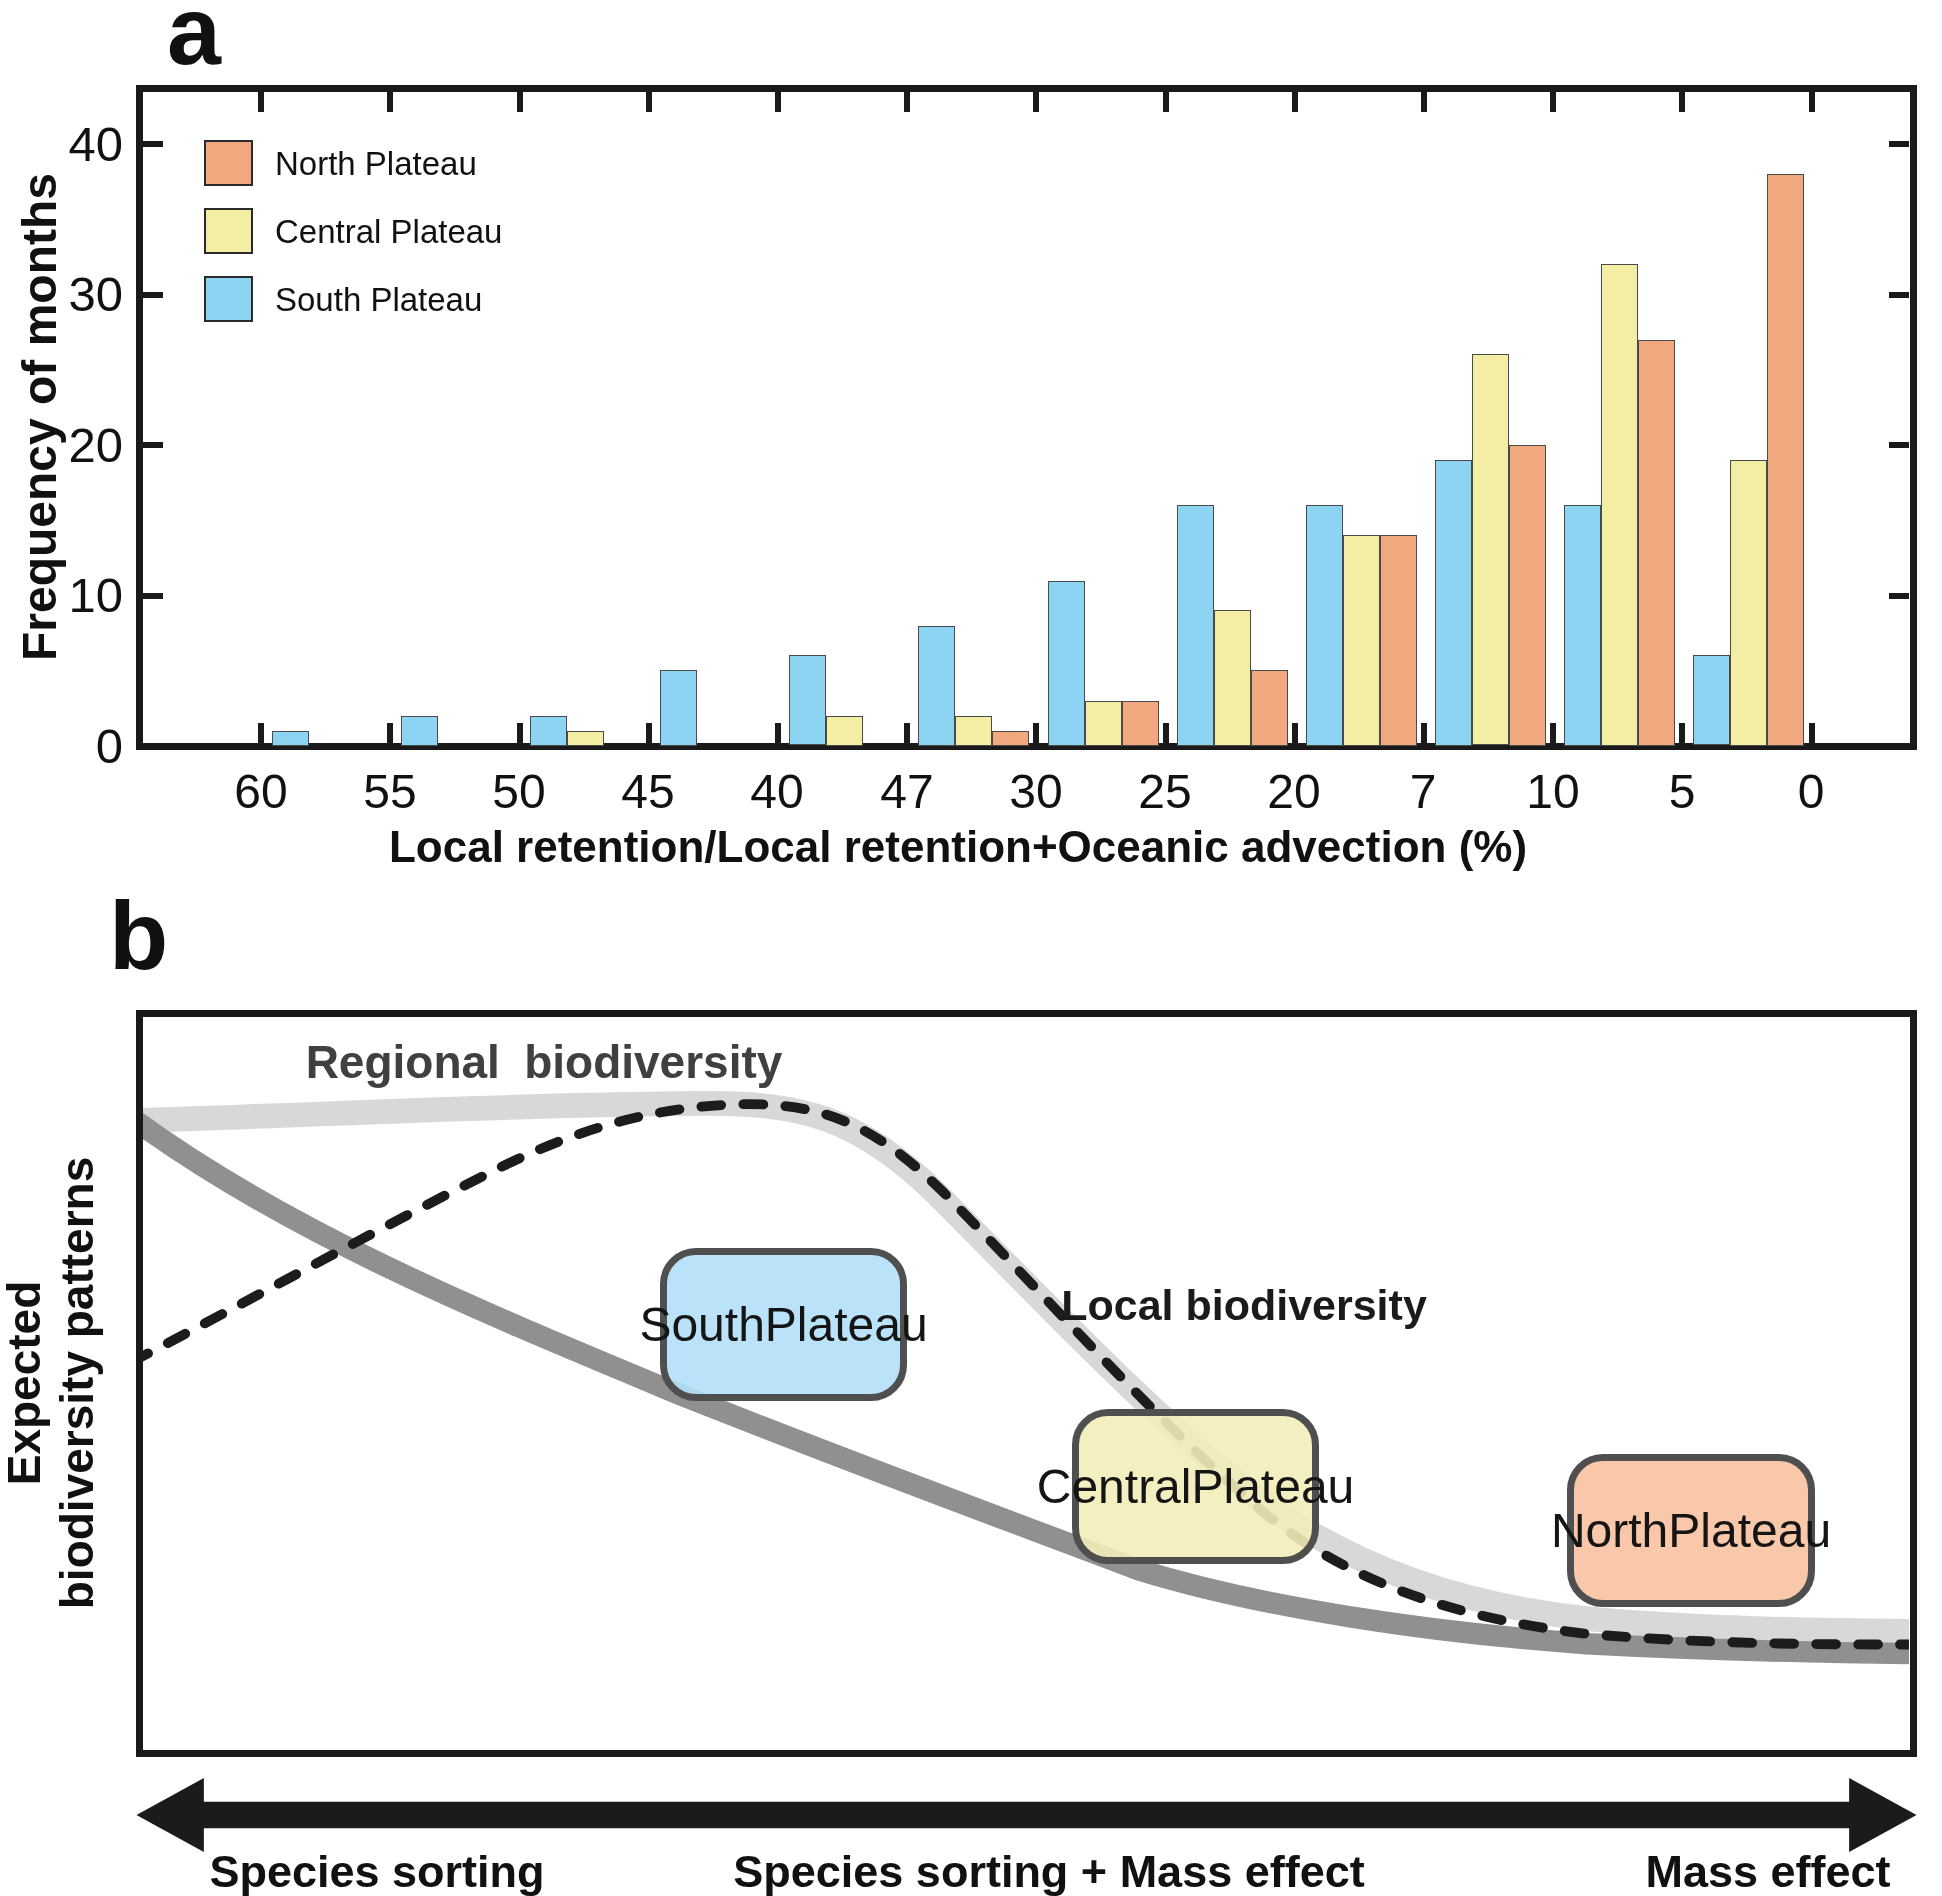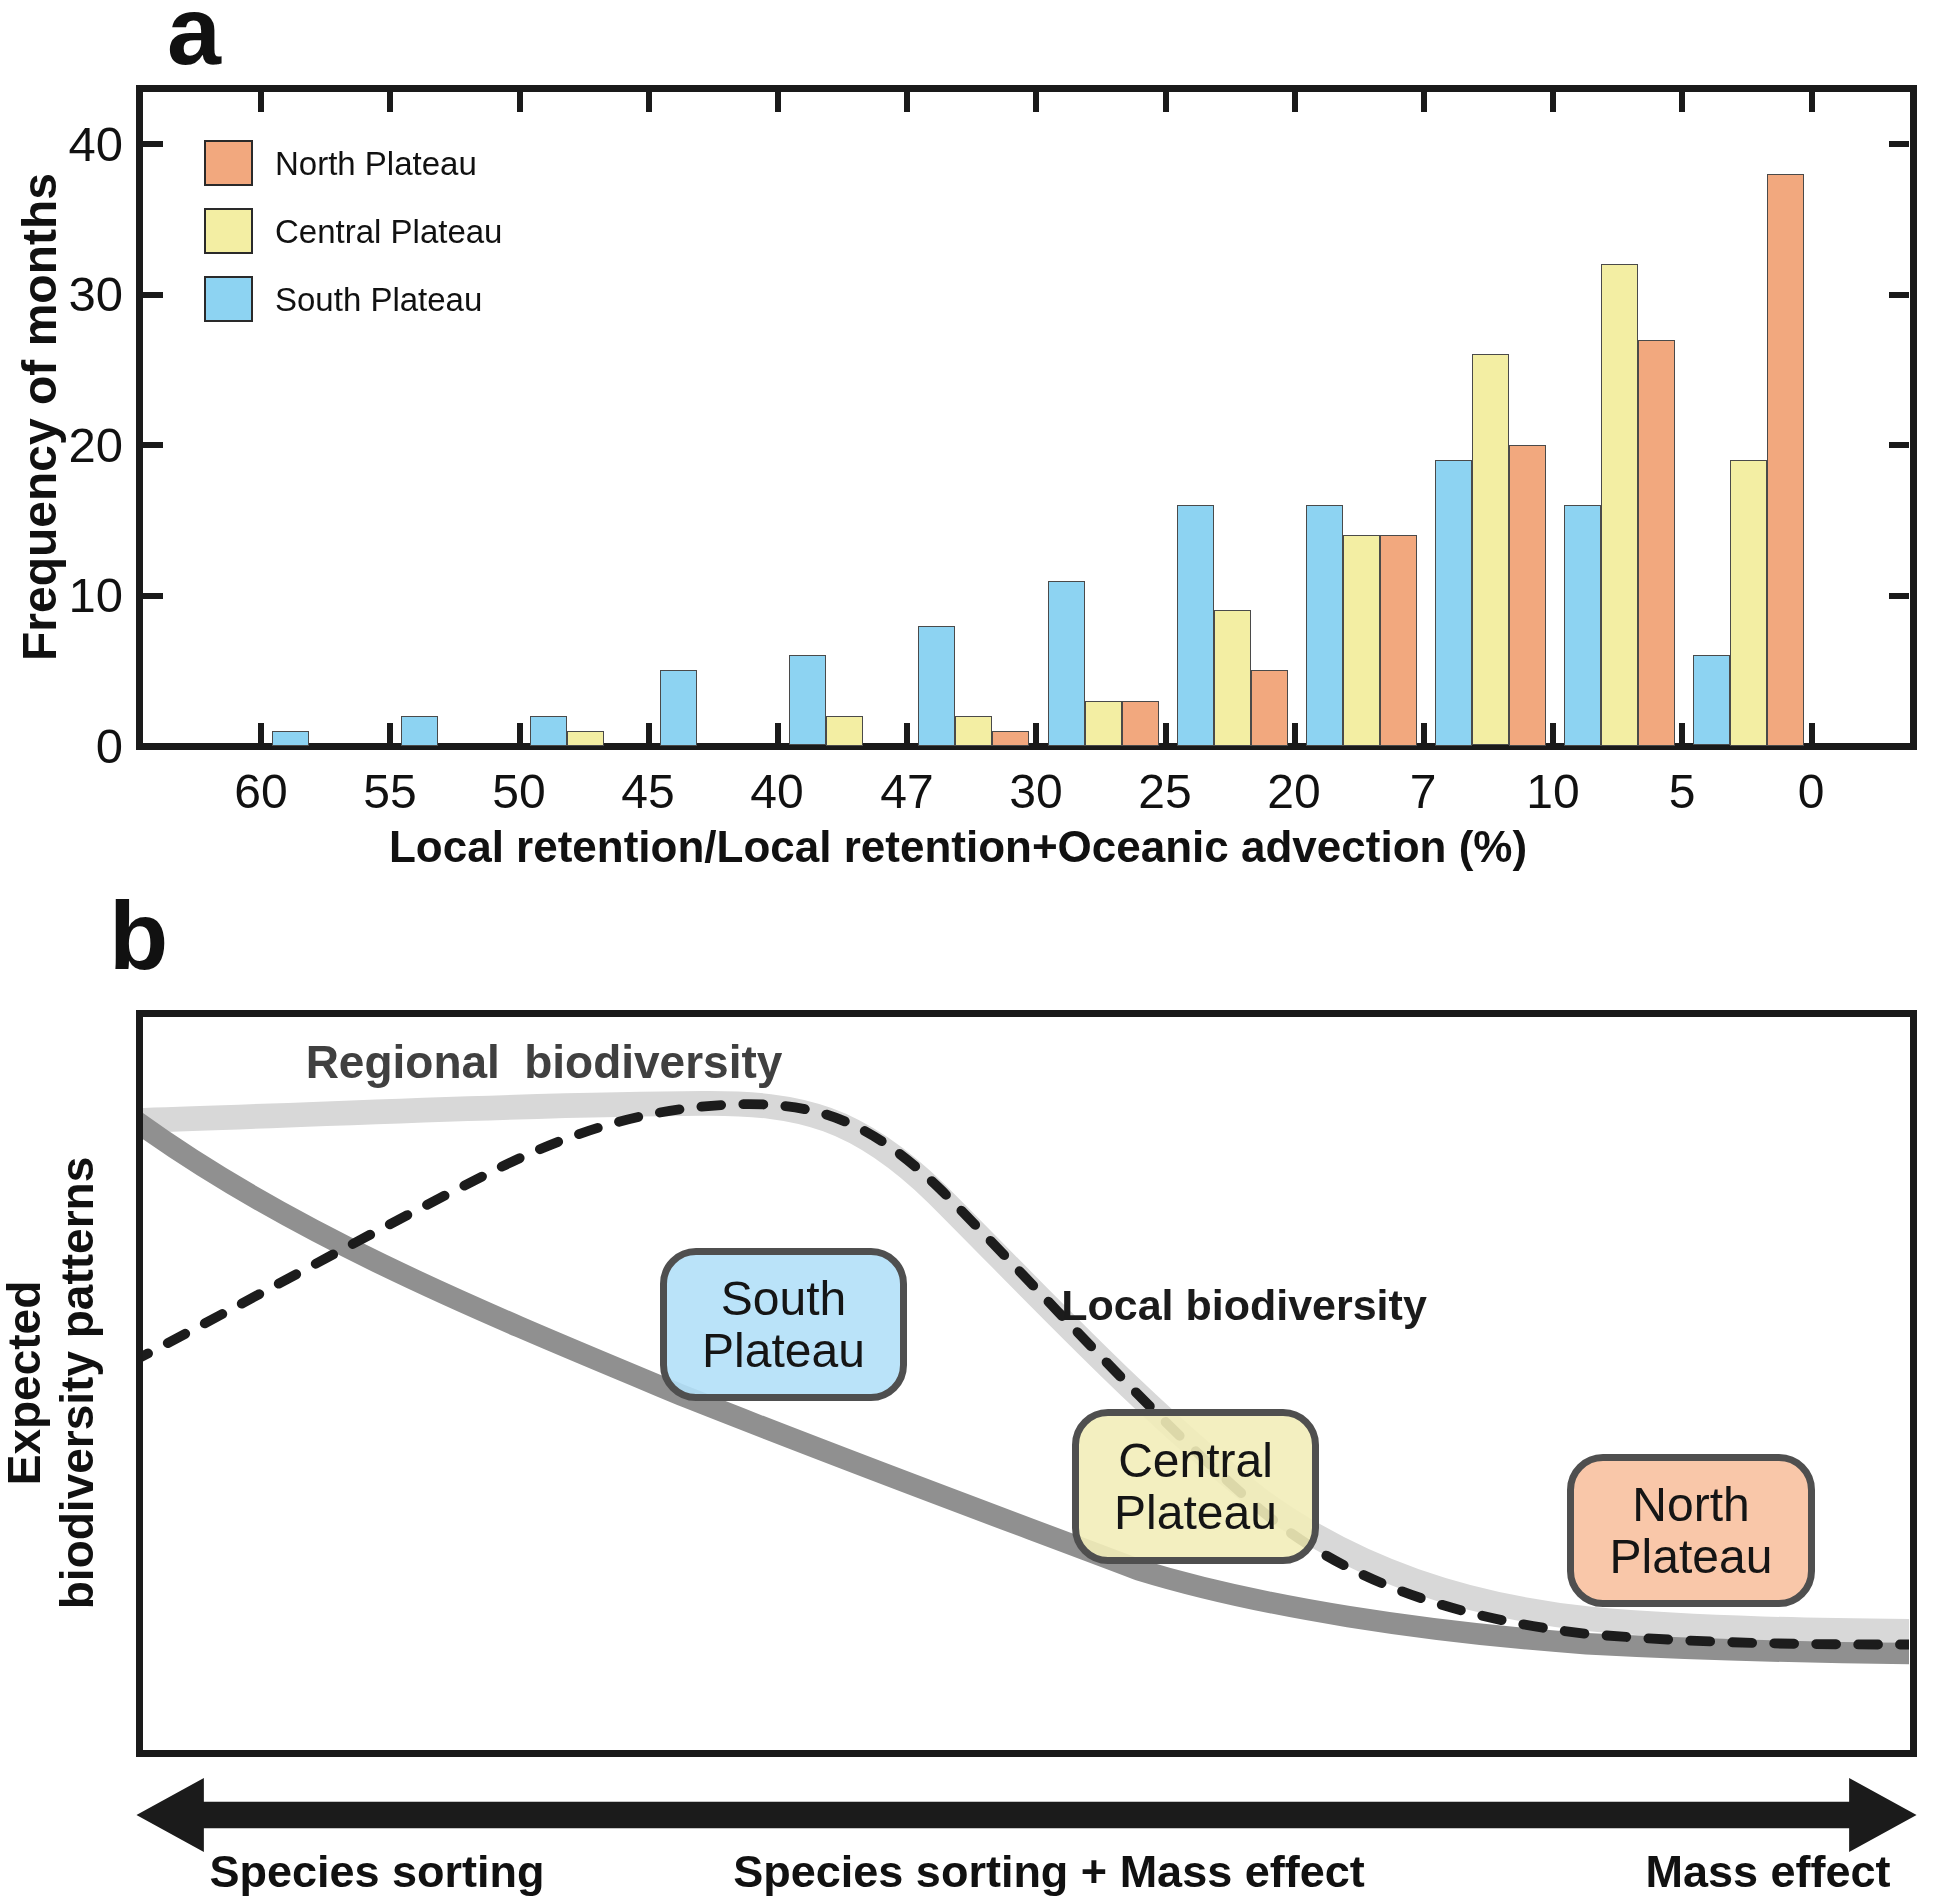--- a/index.html
+++ b/index.html
@@ -61,21 +61,21 @@
     text-align:center;line-height:1.15;white-space:nowrap;
   }
   .curve-label{
     position:absolute;transform:translate(-50%,-50%);
     font-weight:bold;white-space:nowrap;line-height:1;
   }
   .pb-box{
     position:absolute;
     border:7.4px solid #4f4f4f;border-radius:36px;
     box-sizing:border-box;
-    display:flex;flex-direction:column;align-items:center;justify-content:center;
+    display:flex;flex-direction:row;align-items:center;justify-content:center;
     font-size:48px;color:#151515;line-height:1.08;text-align:center;
   }
   .arrow-label{
     position:absolute;transform:translateX(-50%);
     font-size:45px;font-weight:bold;color:#111;white-space:nowrap;
   }
 </style>
 </head>
 <body>
 

